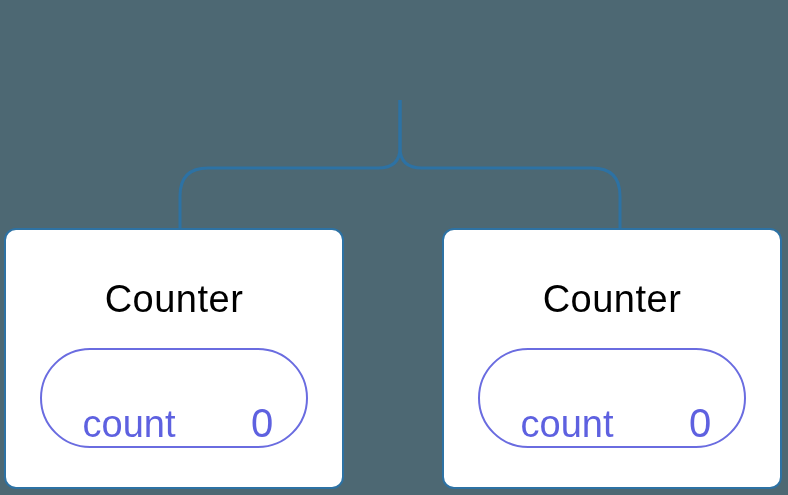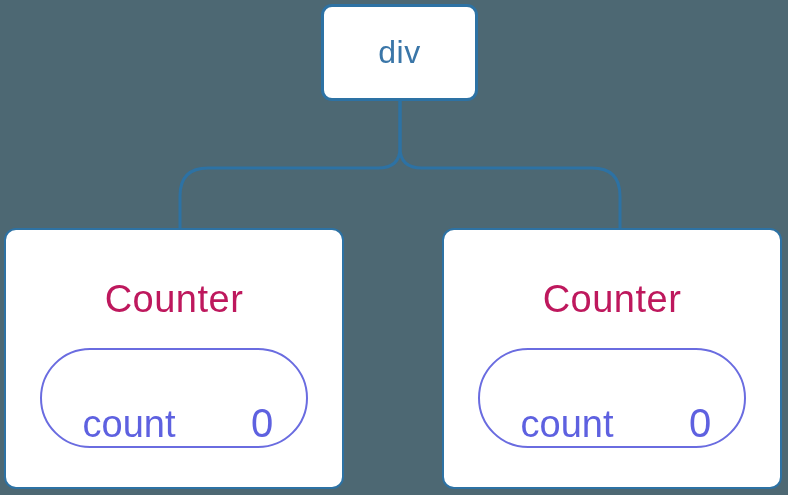--- a/index.html
+++ b/index.html
@@ -56,21 +56,21 @@
   .component-node.left  { left: 4px; }
   .component-node.right { left: 442px; }
   .component-title {
     position: absolute;
     left: 0;
     right: 0;
     top: 48px;
     text-align: center;
     font-size: 38px;
     font-weight: 500;
-    color: #be185d;
+    color: #000000;
     letter-spacing: 0.5px;
   }
   .state-pill {
     position: absolute;
     left: 50%;
     top: 118px;
     transform: translateX(-50%);
     width: 268px;
     height: 100px;
     box-sizing: border-box;
@@ -104,23 +104,20 @@
 </head>
 <body>
 
 <div class="stage">
 
   <svg class="connector-svg" width="788" height="495" viewBox="0 0 788 495">
     <path d="M 400 100 L 400 148 C 400 162 392 168 378 168 L 208 168 Q 180 168 180 196 L 180 229" fill="none" stroke="#2D72A4" stroke-width="3"></path>
     <path d="M 400 100 L 400 148 C 400 162 408 168 422 168 L 592 168 Q 620 168 620 196 L 620 229" fill="none" stroke="#2D72A4" stroke-width="3"></path>
   </svg>
 
-  <div class="node root-node">
-    <span class="root-label">div</span>
-  </div>
 
   <div class="node component-node left">
     <div class="component-title">Counter</div>
     <div class="state-pill">
       <div class="state-key-cell">count</div>
       <div class="state-divider"></div>
       <div class="state-value-cell">0</div>
     </div>
   </div>
 

